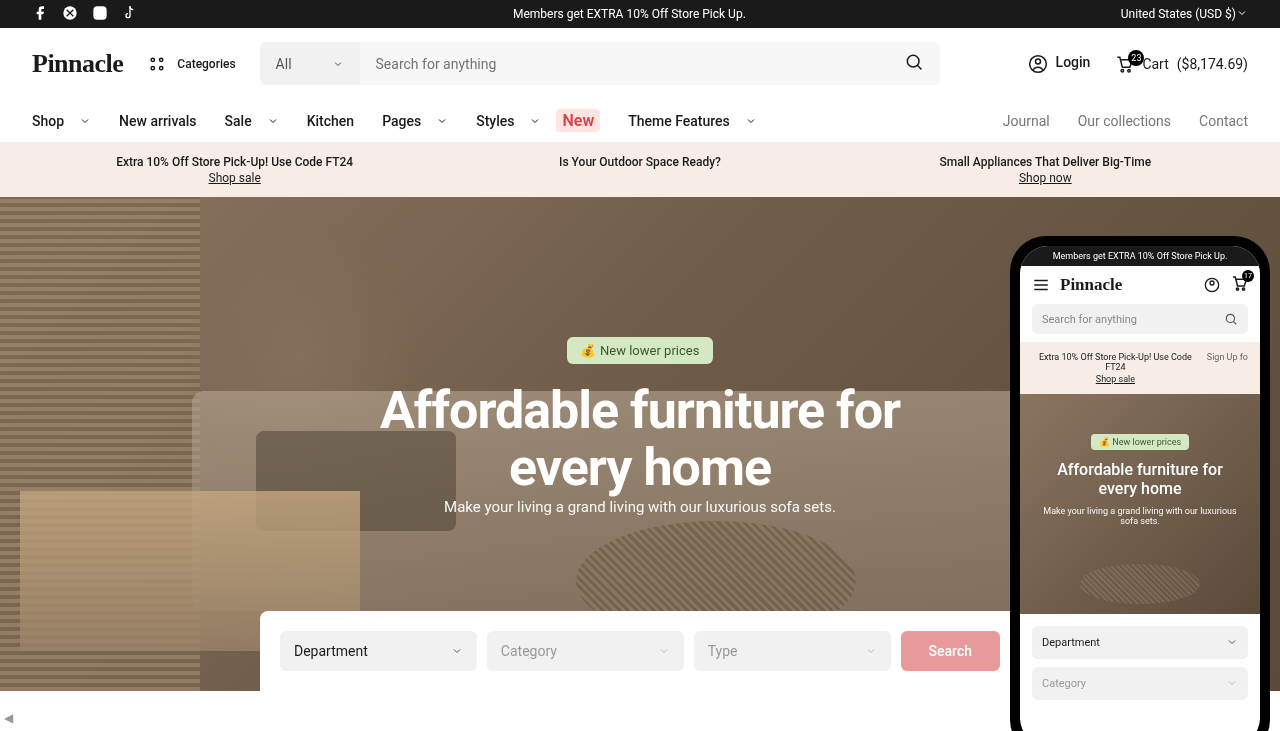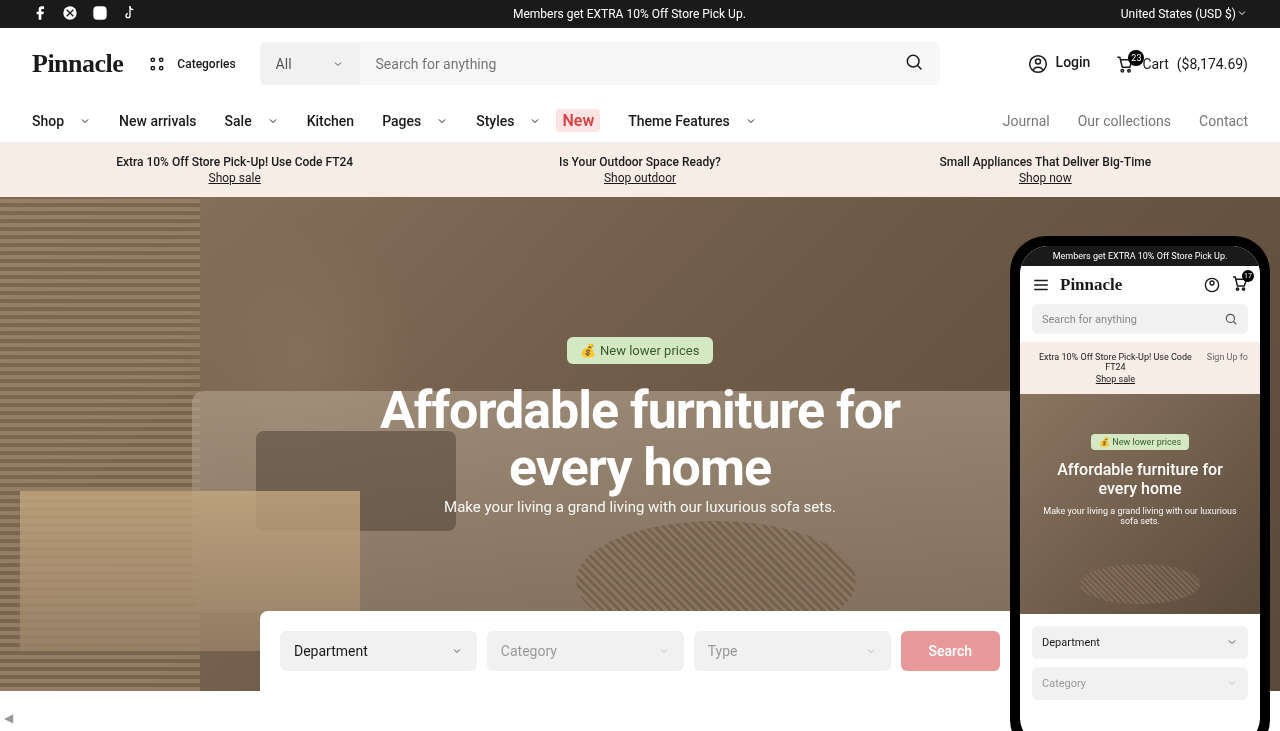--- a/index.html
+++ b/index.html
@@ -193,21 +193,20 @@
     </div>
 </div>
 
 <div class="promos" id="promos">
     <div class="promo">
       <div class="promo-title">Extra 10% Off Store Pick-Up! Use Code FT24</div>
       <div class="promo-link">Shop sale</div>
     </div>
     <div class="promo">
       <div class="promo-title">Is Your Outdoor Space Ready?</div>
-      <div class="promo-link">Shop outdoor</div>
     </div>
     <div class="promo">
       <div class="promo-title">Small Appliances That Deliver Big-Time</div>
       <div class="promo-link">Shop now</div>
     </div>
   </div>
 
 <div class="hero">
   <div class="hero-bg">
     <div class="hero-blinds"></div>

